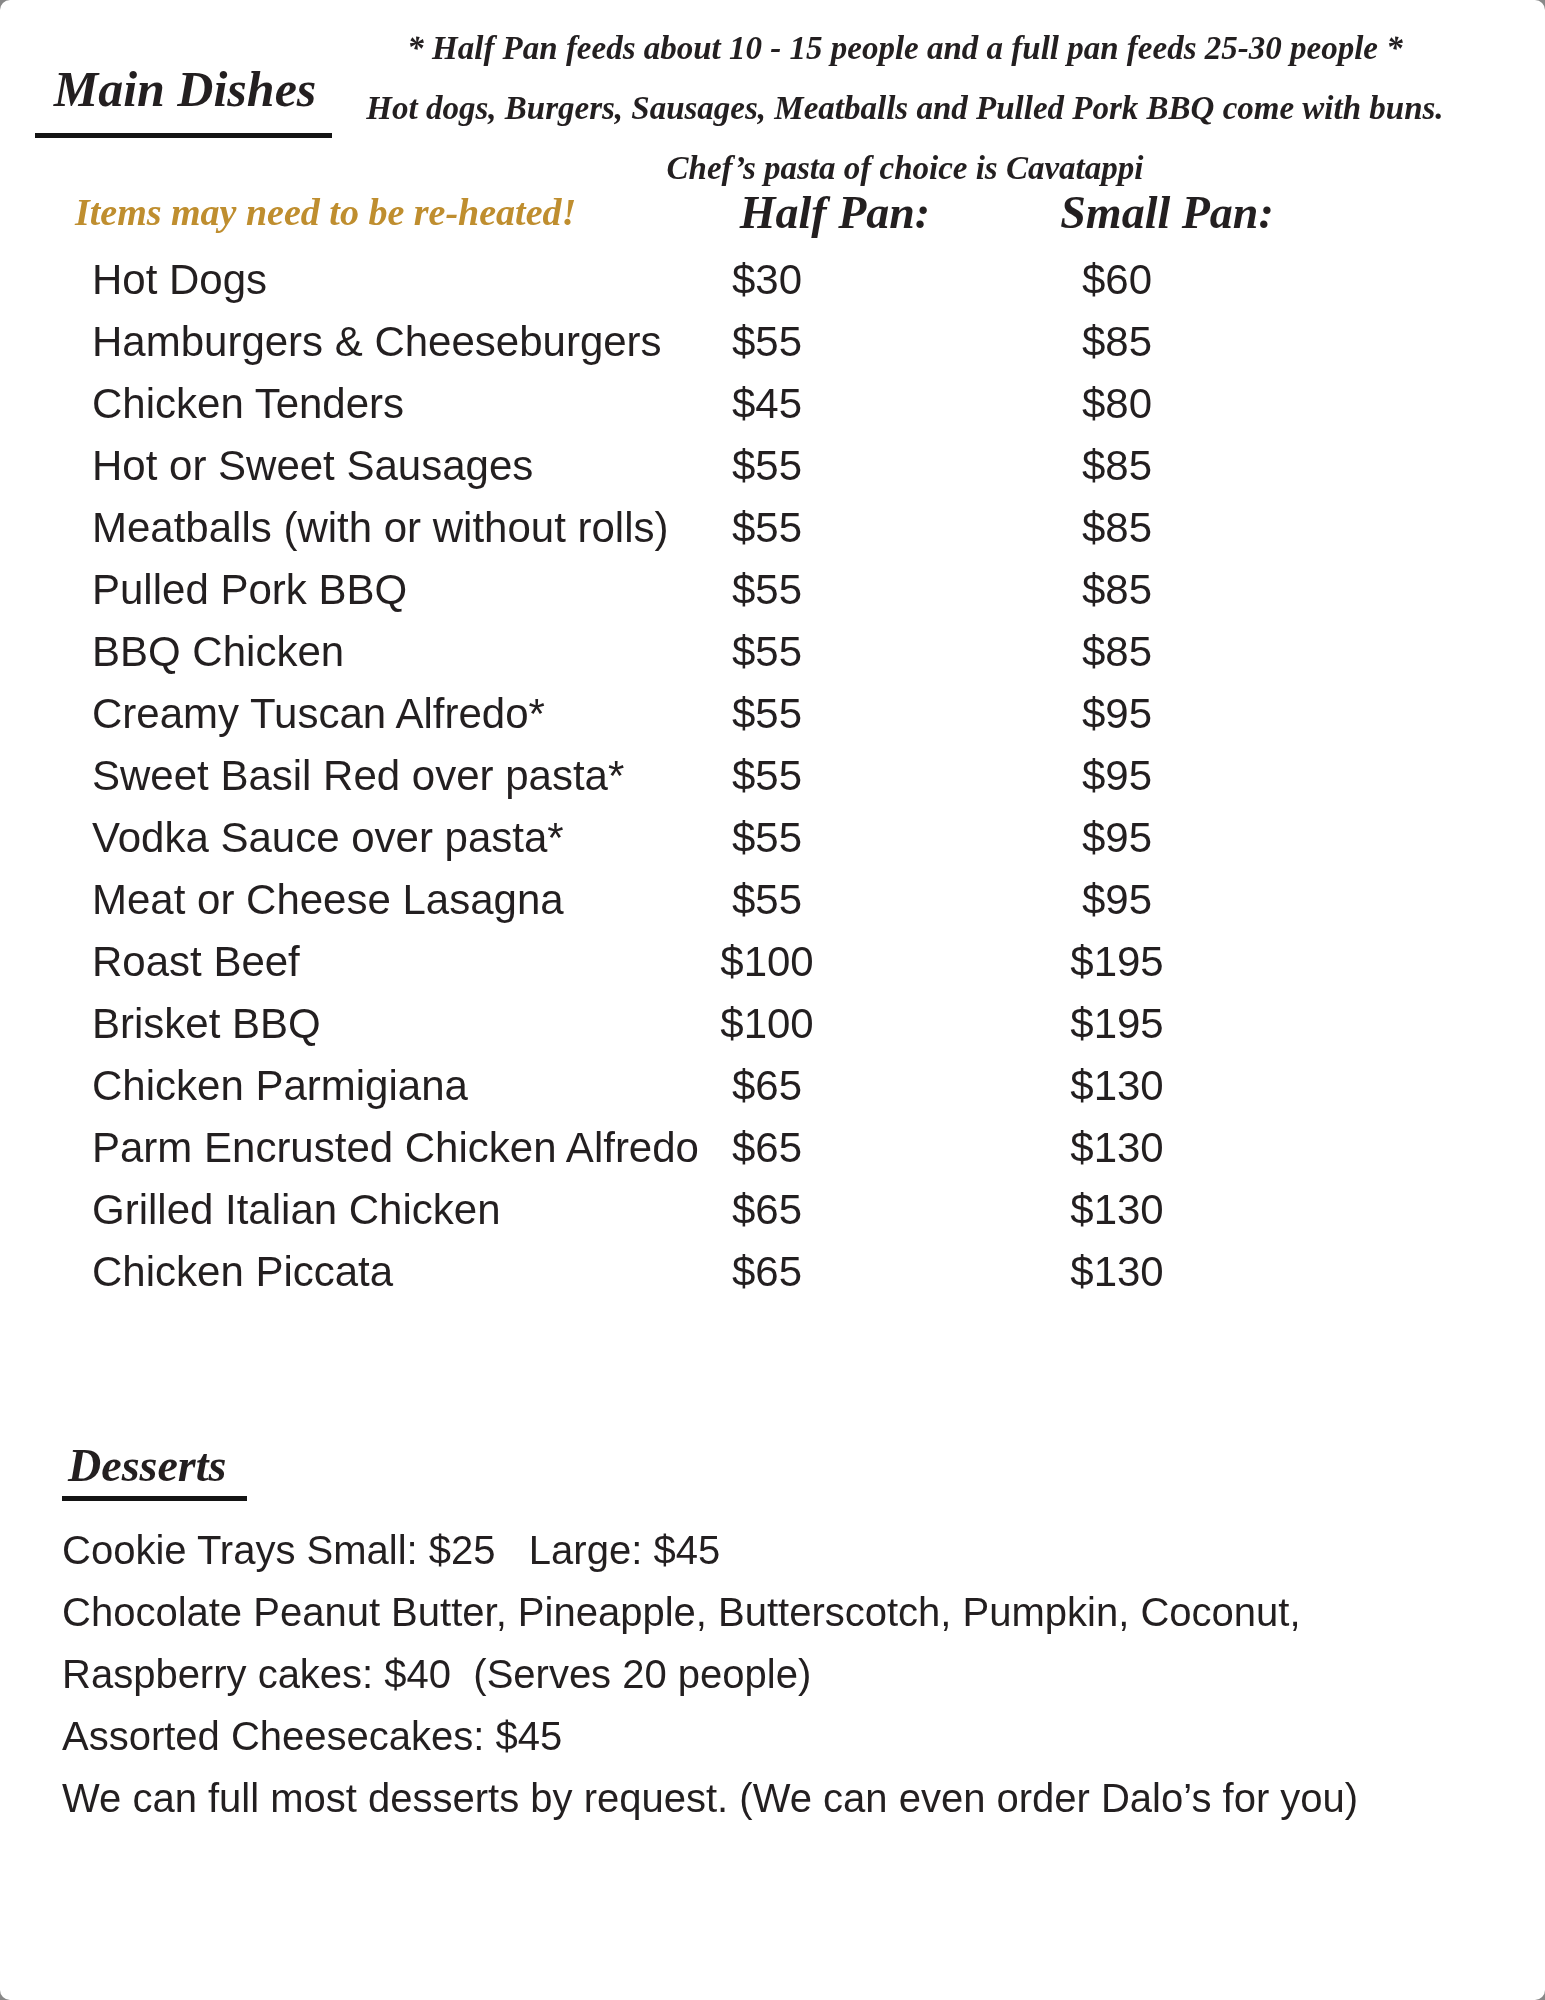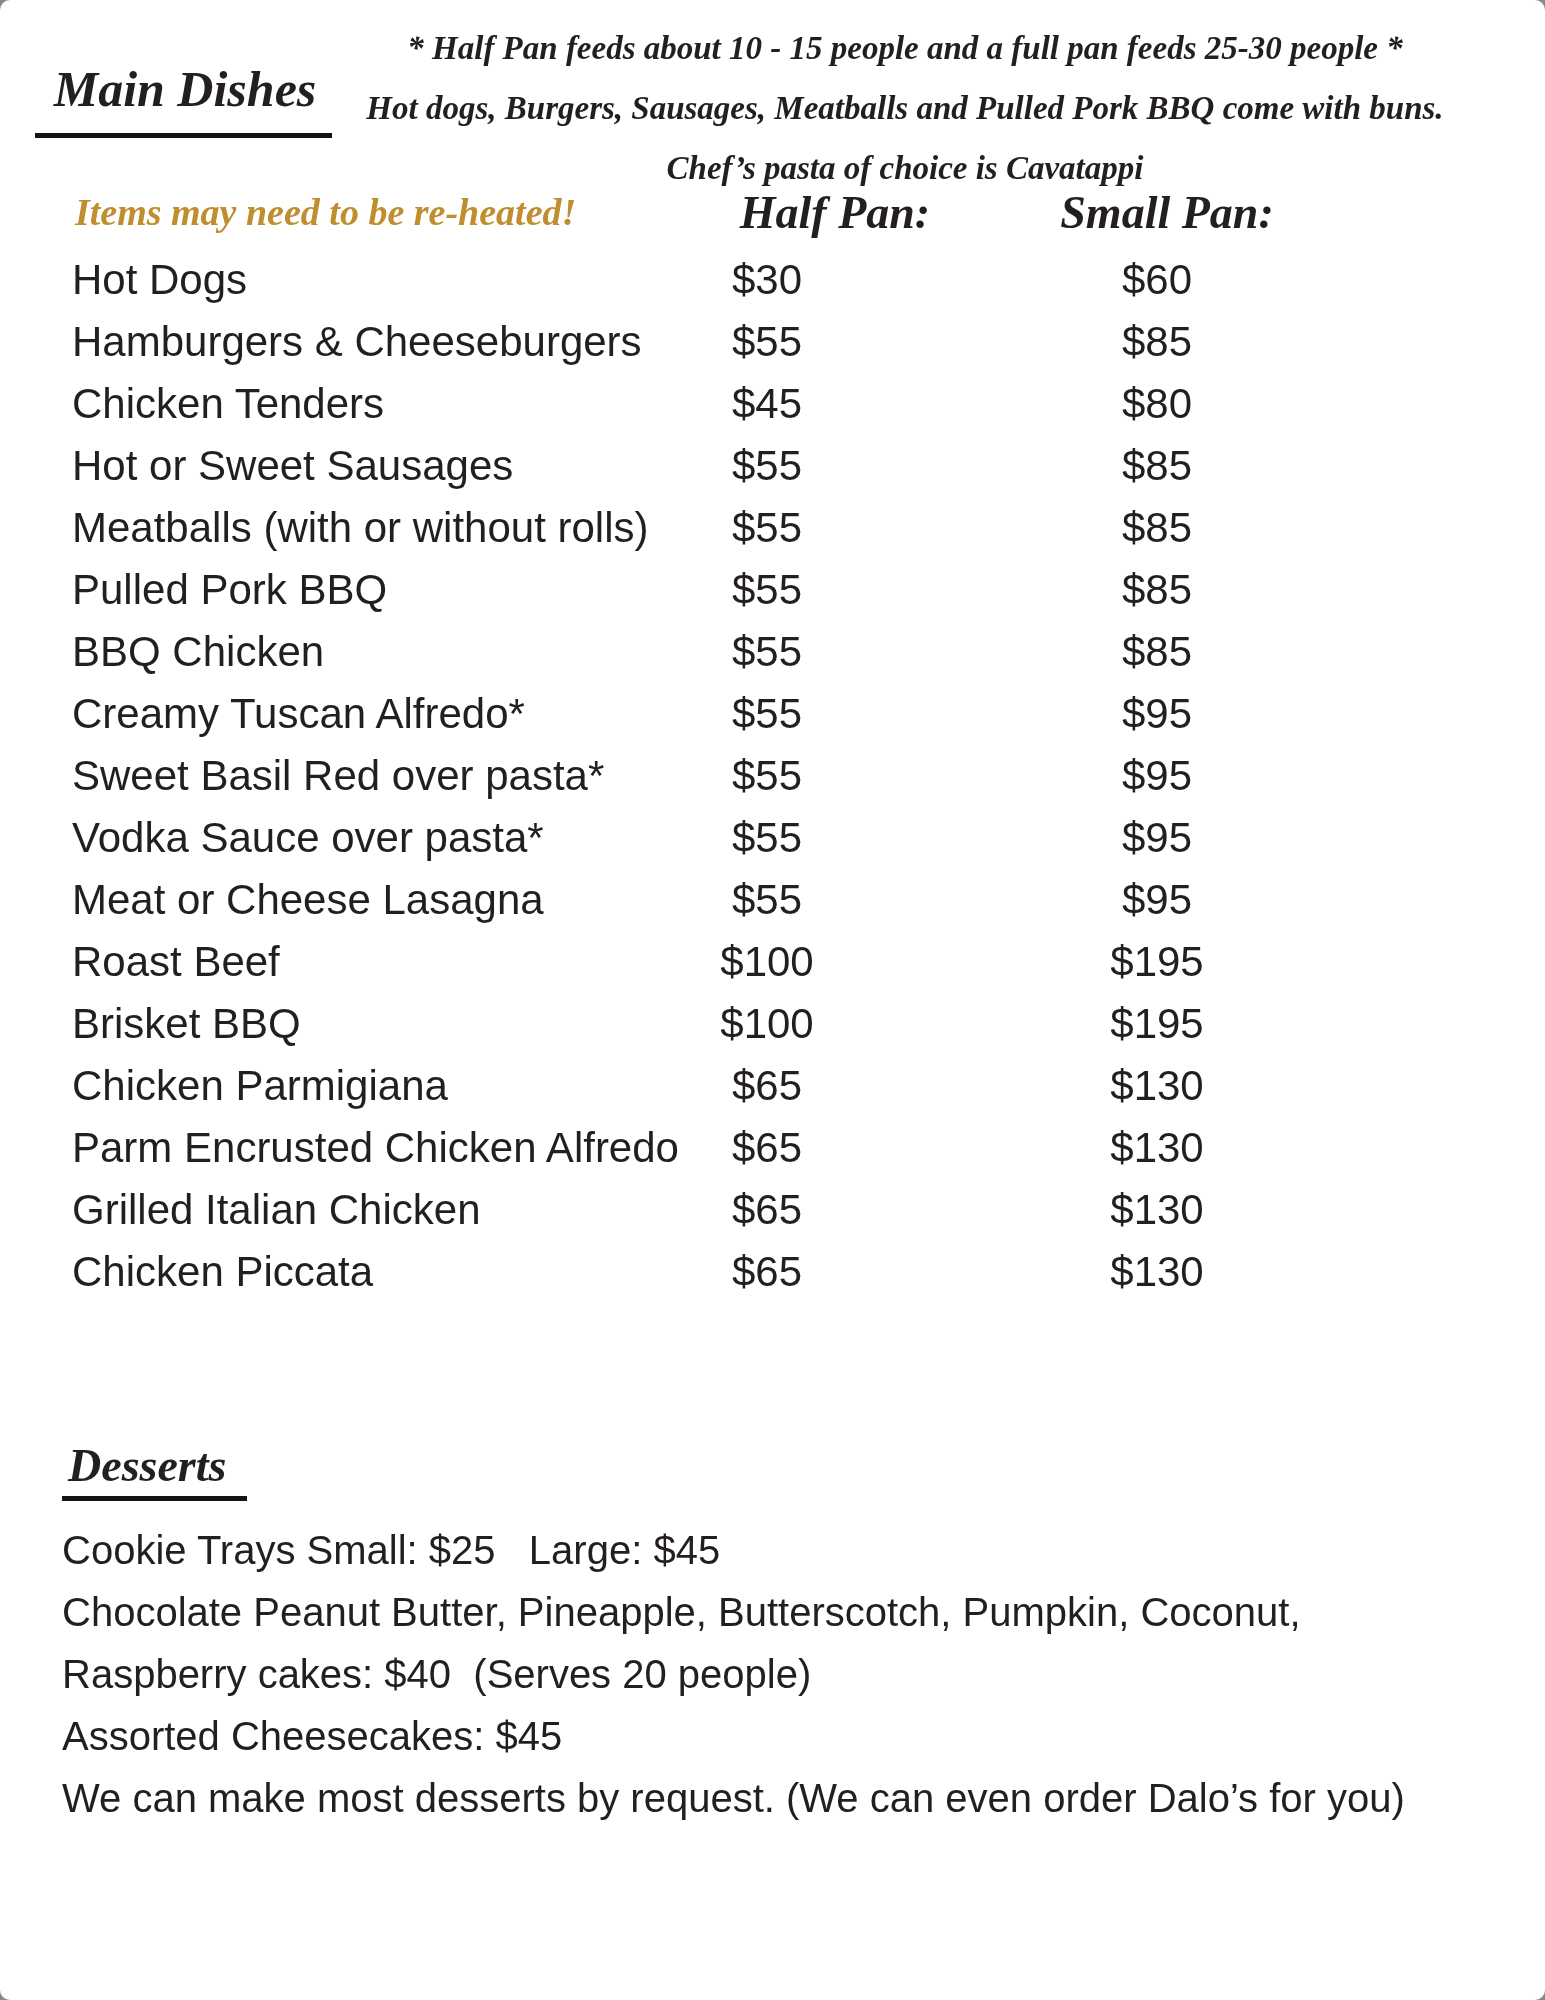--- a/index.html
+++ b/index.html
@@ -57,22 +57,22 @@
     white-space:nowrap;
   }
   .colhead.full{transform:translateX(-18px);}
   
   .menu-table{
     position:absolute;left:0;top:249px;width:1545px;
   }
   .menu-row{
     display:grid;
     grid-template-columns:555px 240px 110px 240px auto;
-    padding-left:72px;box-sizing:border-box;
-    height:62px;align-items:center;gap:20px;
+    padding-left:92px;box-sizing:border-box;
+    height:62px;align-items:center;
   }
   .cell{font-size:42px;line-height:1;white-space:nowrap;}
   .cell.name{text-align:left;}
   .cell.price{text-align:center;}
   
   .desserts-title{
     position:absolute;left:68px;top:1441px;
     font-family:"Liberation Serif",serif;
     font-style:italic;font-weight:bold;
     font-size:46px;line-height:1.1;
@@ -235,16 +235,16 @@
   <div class="desserts-block">
 
       <div class="dessert-line">Cookie Trays Small: $25   Large: $45</div>
 
       <div class="dessert-line">Chocolate Peanut Butter, Pineapple, Butterscotch, Pumpkin, Coconut,</div>
 
       <div class="dessert-line">Raspberry cakes: $40  (Serves 20 people)</div>
 
       <div class="dessert-line">Assorted Cheesecakes: $45</div>
 
-      <div class="dessert-line">We can make most desserts by request. (We can even order Dalo’s for you)</div>
+      <div class="dessert-line">We can full most desserts by request. (We can even order Dalo’s for you)</div>
     </div>
 
 </div>
 
 </body></html>

